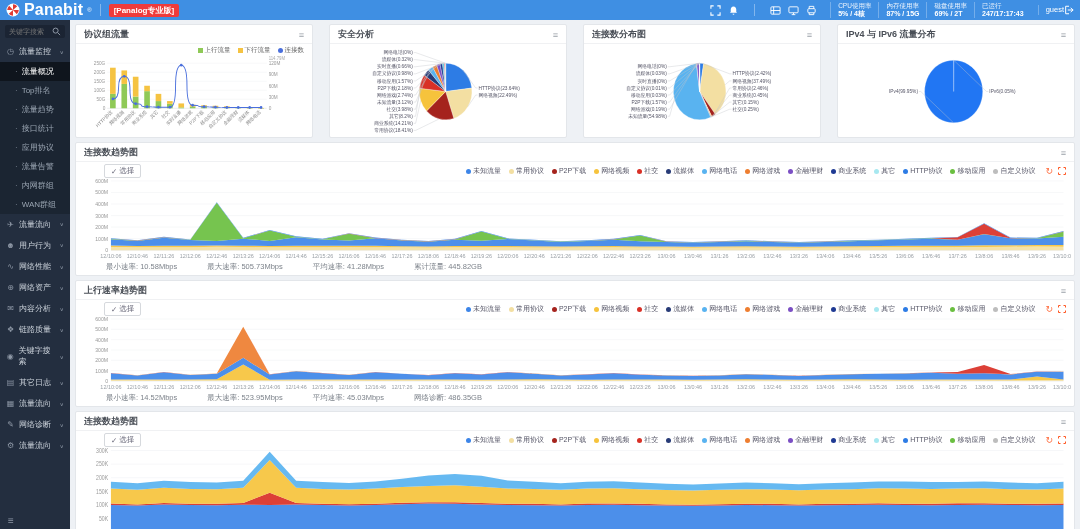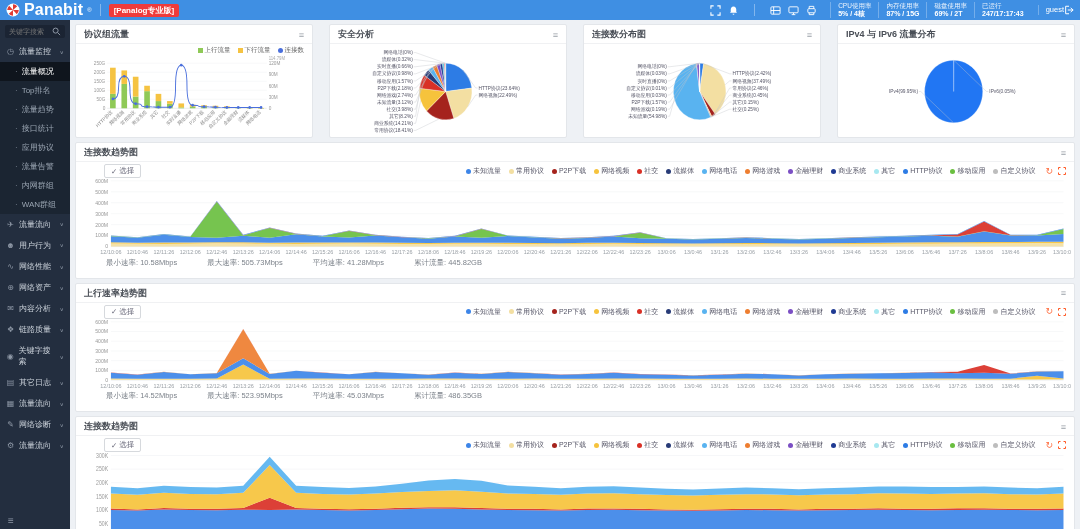--- a/index.html
+++ b/index.html
@@ -48,21 +48,21 @@
 .tcard-2{flex:0 0 134px}
 .tcard-3{flex:0 0 127px}
 .tcard-4{flex:0 0 135px}
 .trend-top{display:flex;align-items:center;padding:2px 8px 0 8px;gap:6px}
 .select-btn{display:inline-flex;align-items:center;gap:2px;border:1px solid #d6d9dd;border-radius:2px;font-size:7.5px;color:#667;padding:1px 6px;background:#fff;margin-left:20px;cursor:pointer}
 .legend{display:flex;gap:8px;margin-left:auto;align-items:center;font-size:7px;color:#556;white-space:nowrap}
 .l-item{display:flex;align-items:center;cursor:pointer}
 .l-item .dot{width:5px;height:5px;border-radius:50%;display:inline-block;margin-right:2px}
 .t-icons{display:flex;gap:5px;align-items:center;margin-left:4px}
 .refresh{color:#ff7043;font-size:9px;cursor:pointer;line-height:1}
-.stats{display:flex;gap:30px;font-size:7.5px;color:#8a8f96;padding:1px 0 10px 30px;flex:0 0 auto}
+.stats{display:flex;gap:30px;font-size:7.5px;color:#8a8f96;padding:1px 0 3px 30px;flex:0 0 auto}
 .stats b{font-weight:normal;color:#7d838b}
 </style>
 </head>
 <body>
 
 <div class="header">
   <div class="logo">
     <svg width="14" height="14" viewBox="0 0 14 14">
       <circle cx="7" cy="7" r="6.5" fill="#fff"></circle>
       <g fill="#e03a33">
@@ -745,21 +745,21 @@
           <text x="963.5" y="73" font-size="5.8" fill="#9aa0a6" text-anchor="middle" font-family="Liberation Sans, DejaVu Sans, sans-serif">13/8:06</text>
           <text x="991.6666666666666" y="73" font-size="5.8" fill="#9aa0a6" text-anchor="middle" font-family="Liberation Sans, DejaVu Sans, sans-serif">13/8:46</text>
           <text x="1019.8333333333334" y="73" font-size="5.8" fill="#9aa0a6" text-anchor="middle" font-family="Liberation Sans, DejaVu Sans, sans-serif">13/9:26</text>
           <text x="1048" y="73" font-size="5.8" fill="#9aa0a6" text-anchor="middle" font-family="Liberation Sans, DejaVu Sans, sans-serif">13/10:06</text>
         </svg>
       </div>
     <div class="stats">
         <span><b>最小速率: 14.52Mbps</b></span>
         <span><b>最大速率: 523.95Mbps</b></span>
         <span><b>平均速率: 45.03Mbps</b></span>
-        <span><b>累计流量: 486.35GB</b></span>
+        <span><b>网络诊断: 486.35GB</b></span>
       </div>
   </div>
 
   <div class="card tcard-4">
     <div class="card-h">
       <span>连接数趋势图</span>
       <span class="pmenu">≡</span>
     </div>
     <div class="trend-top">
       <button class="select-btn">

